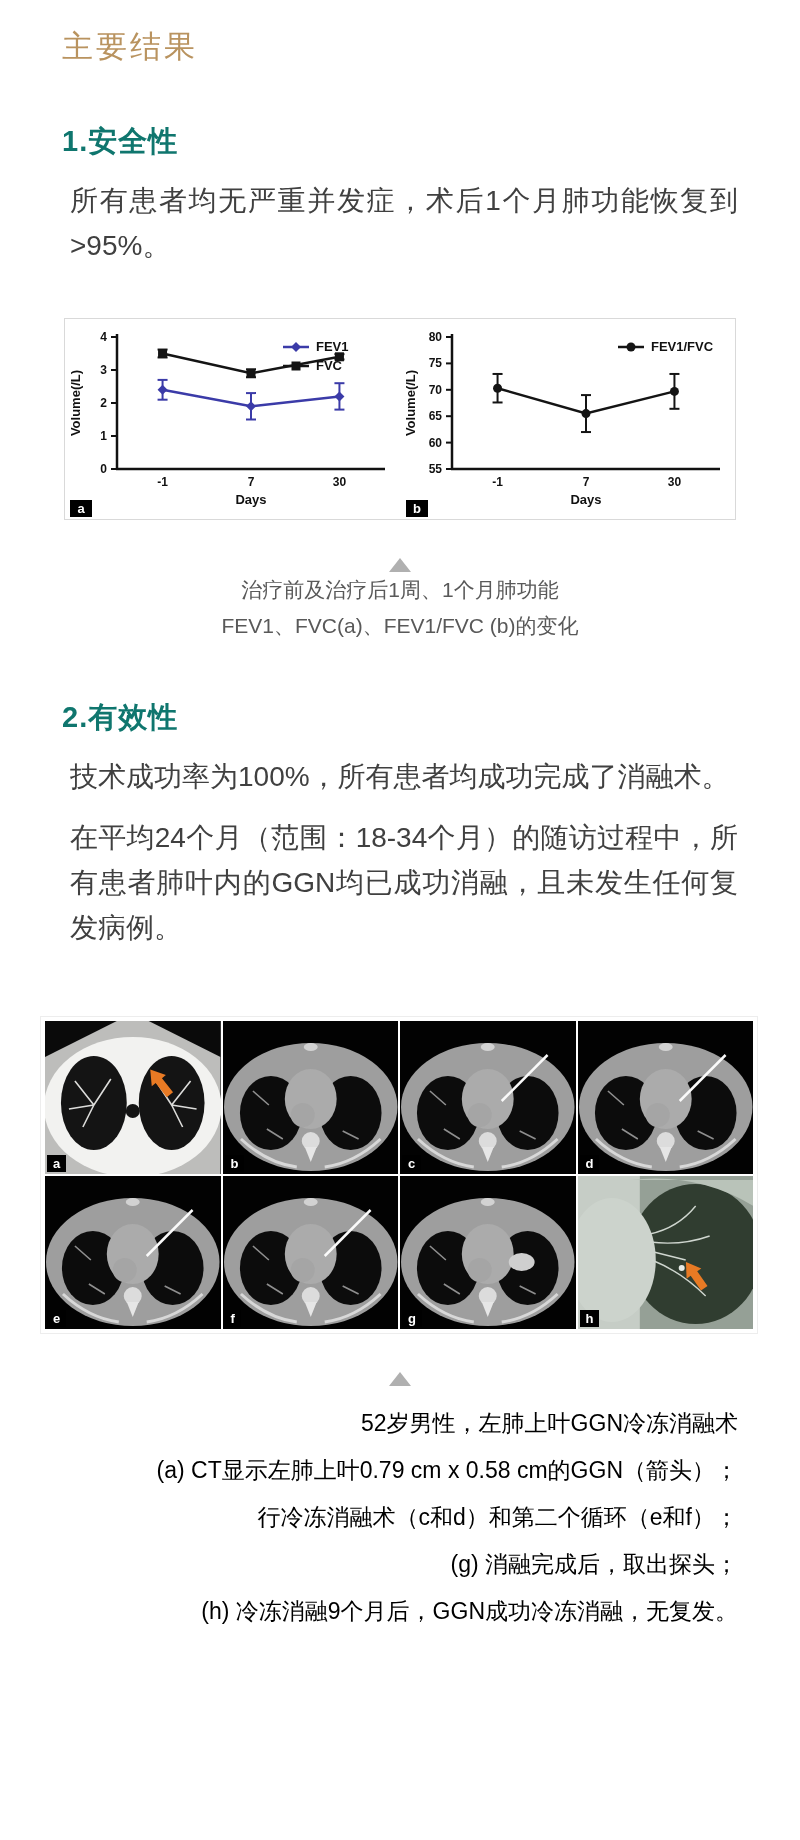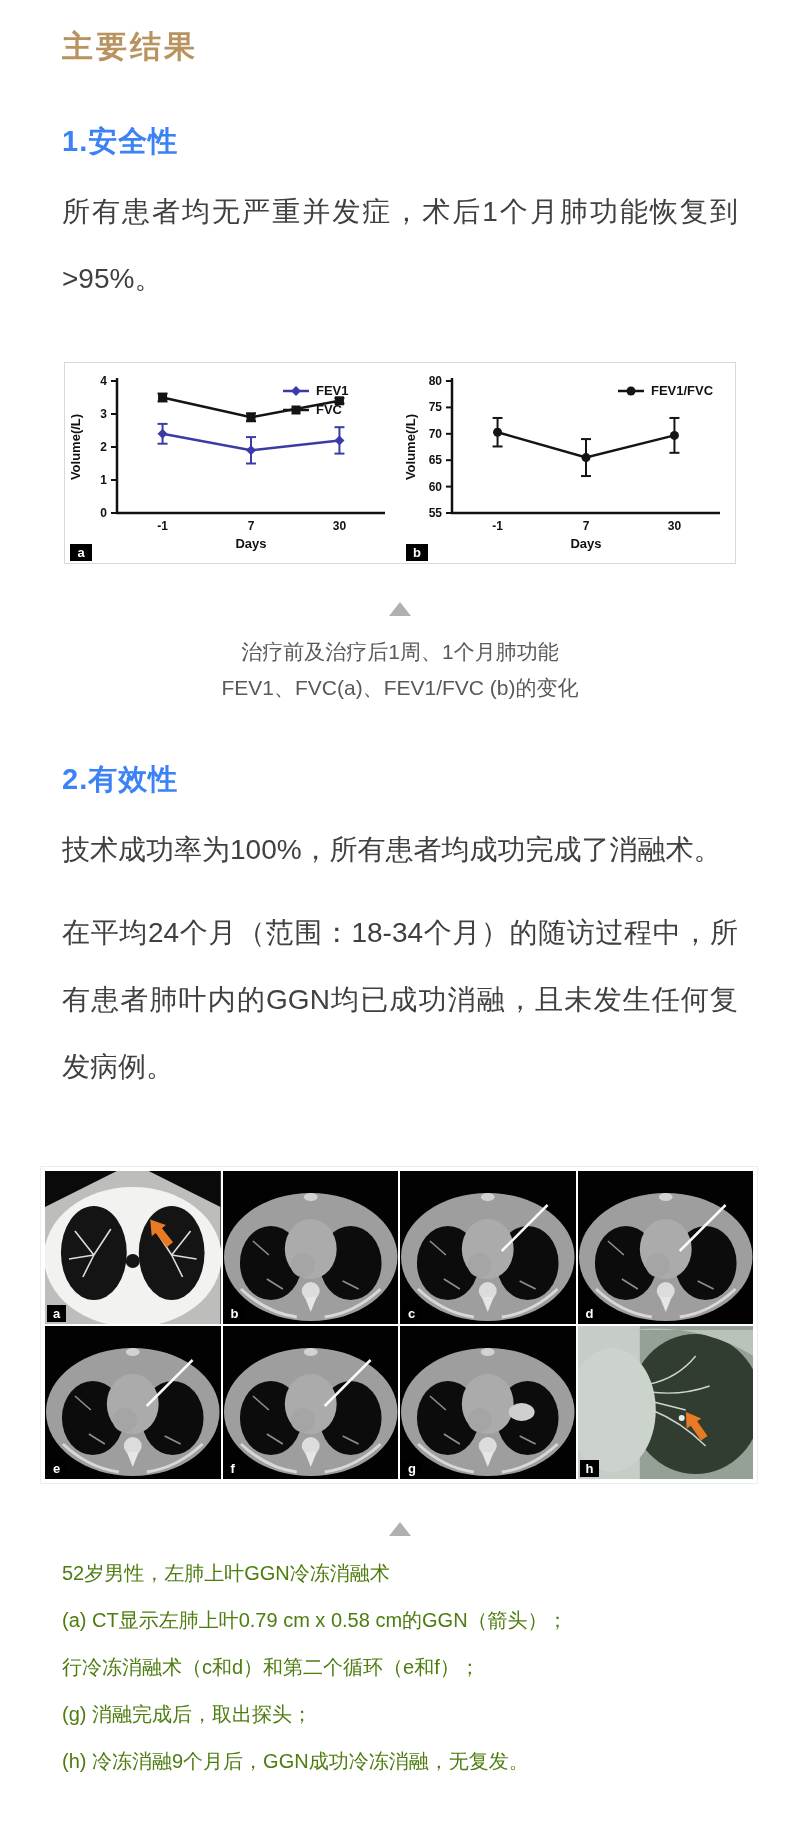--- a/index.html
+++ b/index.html
@@ -3,45 +3,45 @@
 <meta charset="utf-8">
 <style>
   html,body{margin:0;padding:0}
   body{
     width:800px;height:1840px;background:#ffffff;overflow:hidden;
     font-family:"Liberation Sans","DejaVu Sans",sans-serif;color:#404040;
   }
   .page{padding:26px 62px 0 62px}
   .page-title{
     font-family:"DejaVu Serif","Liberation Serif",serif;
-    font-size:31px;font-weight:700;color:#b9935f;letter-spacing:3px;margin:0;
+    font-size:31px;font-weight:400;color:#b9935f;letter-spacing:3px;margin:0;
   }
   .gold-heading{
-    font-size:29px;font-weight:700;color:#3b82f6;letter-spacing:1px;margin:54px 0 0 0;
+    font-size:29px;font-weight:700;color:#0f766e;letter-spacing:1px;margin:54px 0 0 0;
   }
   .body-para{
-    font-size:28px;line-height:67px;text-align:justify;margin:16px 0 0 0;color:#404040;
+    font-size:28px;line-height:45px;text-align:justify;margin:16px 0 0 8px;color:#404040;
   }
   .chart-figure{
     position:relative;margin:50px 0 0 2px;width:672px;height:202px;
     border:1px solid #d9d9d9;background:#fff;display:flex;box-sizing:border-box;
   }
   .chart-half{width:50%;height:100%}
   .panel-tag{
     position:absolute;bottom:2px;background:#000;color:#fff;
     font-size:13px;font-weight:700;width:22px;height:17px;line-height:17px;text-align:center;
   }
   .tag-a{left:5px}
   .tag-b{left:341px}
   .tri{
     width:0;height:0;border-left:11px solid transparent;border-right:11px solid transparent;
     border-bottom:14px solid #b0b0b0;margin:38px auto 0 auto;
   }
-  .fig-caption{margin-top:18px;text-align:center;font-size:21px;color:#595959;line-height:36px}
-  .fig-caption2{margin-top:14px;text-align:left;font-size:20px;color:#4d7c0f;line-height:47px}
+  .fig-caption{margin-top:0;text-align:center;font-size:21px;color:#595959;line-height:36px}
+  .fig-caption2{margin-top:14px;text-align:right;font-size:23px;color:#000000;line-height:47px}
   .efficacy-heading{}
   .ct-wrap{
     margin:66px 0 0 -22px;width:718px;box-sizing:border-box;
     border:1px solid #ededed;background:#fff;padding:4px;
   }
   .ct-grid{display:grid;grid-template-columns:repeat(4,1fr);gap:2px;background:#fff}
   .ct-cell{position:relative;height:153px;background:#000;overflow:hidden}
   .ct-cell svg{display:block;width:100%;height:100%}
   .ct-tag{
     position:absolute;left:2px;bottom:2px;background:#000;color:#fff;

